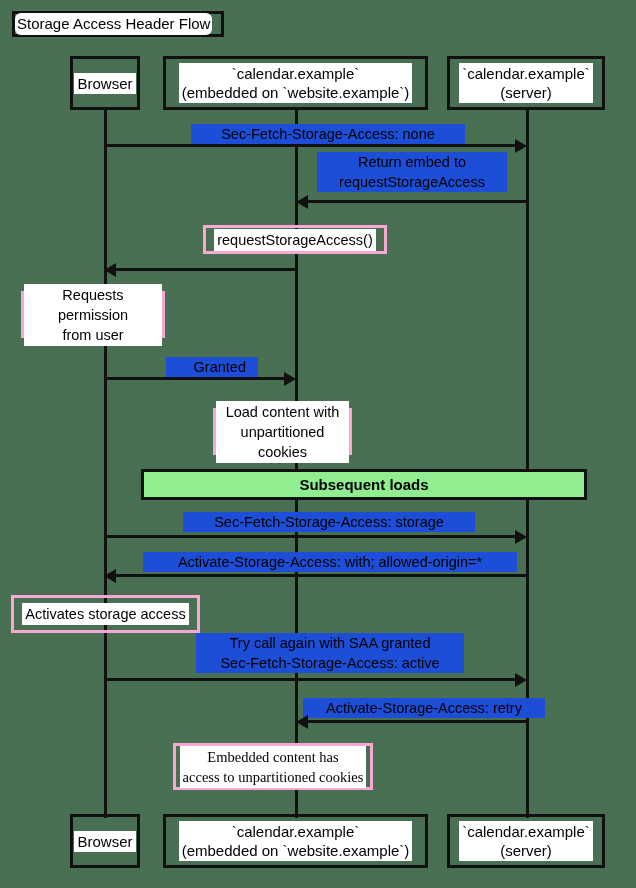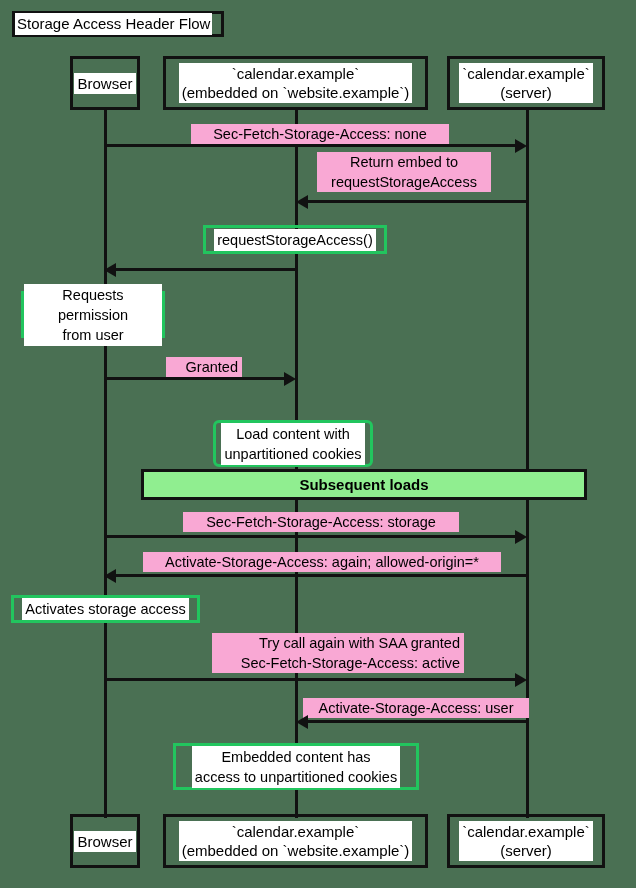--- a/index.html
+++ b/index.html
@@ -36,20 +36,21 @@
     position: absolute;
     left: 15px;
     top: 13px;
     height: 22px;
     line-height: 22px;
     background: #ffffff;
     color: #000000;
     font-size: 15px;
     padding: 0 2px;
     white-space: nowrap;
+    border-radius: 6px;
   }
 
   
   .lifeline {
     position: absolute;
     width: 3px;
     background: #111111;
   }
 
   
@@ -83,33 +84,33 @@
     width: 0;
     height: 0;
     border-top: 7px solid transparent;
     border-bottom: 7px solid transparent;
   }
   .arrowhead.right { border-left: 12px solid #111111; }
   .arrowhead.left  { border-right: 12px solid #111111; }
 
   .msg-label {
     position: absolute;
-    background: #f9a8d4;
+    background: #1d4ed8;
     color: #000000;
     font-size: 14.5px;
     line-height: 20px;
     text-align: center;
     white-space: pre-line;
-    padding: 0 4px;
+    padding: 0 12px;
   }
 
   
   .note {
     position: absolute;
-    border: 3px solid #22c55e;
+    border: 3px solid #f9a8d4;
     box-sizing: border-box;
     background: transparent;
     display: flex;
     align-items: center;
     justify-content: center;
   }
   .note .ntext {
     background: #ffffff;
     color: #000000;
     font-size: 14.5px;
@@ -178,51 +179,51 @@
 
   <div class="note" style="left:21px; top:291px; width:144px; height:47px;">
     <span class="ntext">Requests permission
 from user</span>
   </div>
 
   <div class="msg-label" style="left:166px; top:357px; width:68px;text-align:right;">Granted</div>
   <div class="msg-line" style="left:104px; top:377px; width:180px;"></div>
   <div class="arrowhead right" style="left:284px; top:371.5px;"></div>
 
-  <div class="note" style="left:213px; top:420px; width:160px; height:47px;border-radius:6px;">
+  <div class="note" style="left:213px; top:408px; width:139px; height:47px;">
     <span class="ntext">Load content with
 unpartitioned cookies</span>
   </div>
 
   <div class="divider" style="left:93px; top:469px; width:446px; height:31px; background:#90ee90;margin-left:48px;">
     <span class="dtext">Subsequent loads</span>
   </div>
 
   <div class="msg-label" style="left:183px; top:512px; width:268px;">Sec-Fetch-Storage-Access: storage</div>
   <div class="msg-line" style="left:104px; top:535px; width:418px;"></div>
   <div class="arrowhead right" style="left:515px; top:529.5px;"></div>
 
-  <div class="msg-label" style="left:143px; top:552px; width:350px;">Activate-Storage-Access: again; allowed-origin=*</div>
+  <div class="msg-label" style="left:143px; top:552px; width:350px;">Activate-Storage-Access: with; allowed-origin=*</div>
   <div class="msg-line" style="left:113px; top:574px; width:415px;"></div>
   <div class="arrowhead left" style="left:104px; top:568.5px;"></div>
 
-  <div class="note" style="left:11px; top:595px; width:189px; height:28px;">
+  <div class="note" style="left:11px; top:595px; width:189px; height:38px;">
     <span class="ntext">Activates storage access</span>
   </div>
 
-  <div class="msg-label" style="left:212px; top:633px; width:244px;text-align:right;">Try call again with SAA granted
+  <div class="msg-label" style="left:196px; top:633px; width:244px;">Try call again with SAA granted
 Sec-Fetch-Storage-Access: active</div>
   <div class="msg-line" style="left:104px; top:678px; width:418px;"></div>
   <div class="arrowhead right" style="left:515px; top:672.5px;"></div>
 
-  <div class="msg-label" style="left:303px; top:698px; width:218px;">Activate-Storage-Access: user</div>
+  <div class="msg-label" style="left:303px; top:698px; width:218px;">Activate-Storage-Access: retry</div>
   <div class="msg-line" style="left:305px; top:720px; width:223px;"></div>
   <div class="arrowhead left" style="left:296px; top:714.5px;"></div>
 
-  <div class="note" style="left:173px; top:743px; width:246px; height:47px;">
+  <div class="note" style="left:173px; top:743px; width:200px; height:47px;font-family:Liberation Serif, serif;">
     <span class="ntext">Embedded content has
 access to unpartitioned cookies</span>
   </div>
 
   <div class="participant" style="left:70px; top:814px; width:70px; height:54px;">
     <span class="plabel">Browser</span>
   </div>
   <div class="participant" style="left:163px; top:814px; width:265px; height:54px;">
     <span class="plabel">`calendar.example`
 (embedded on `website.example`)</span>

